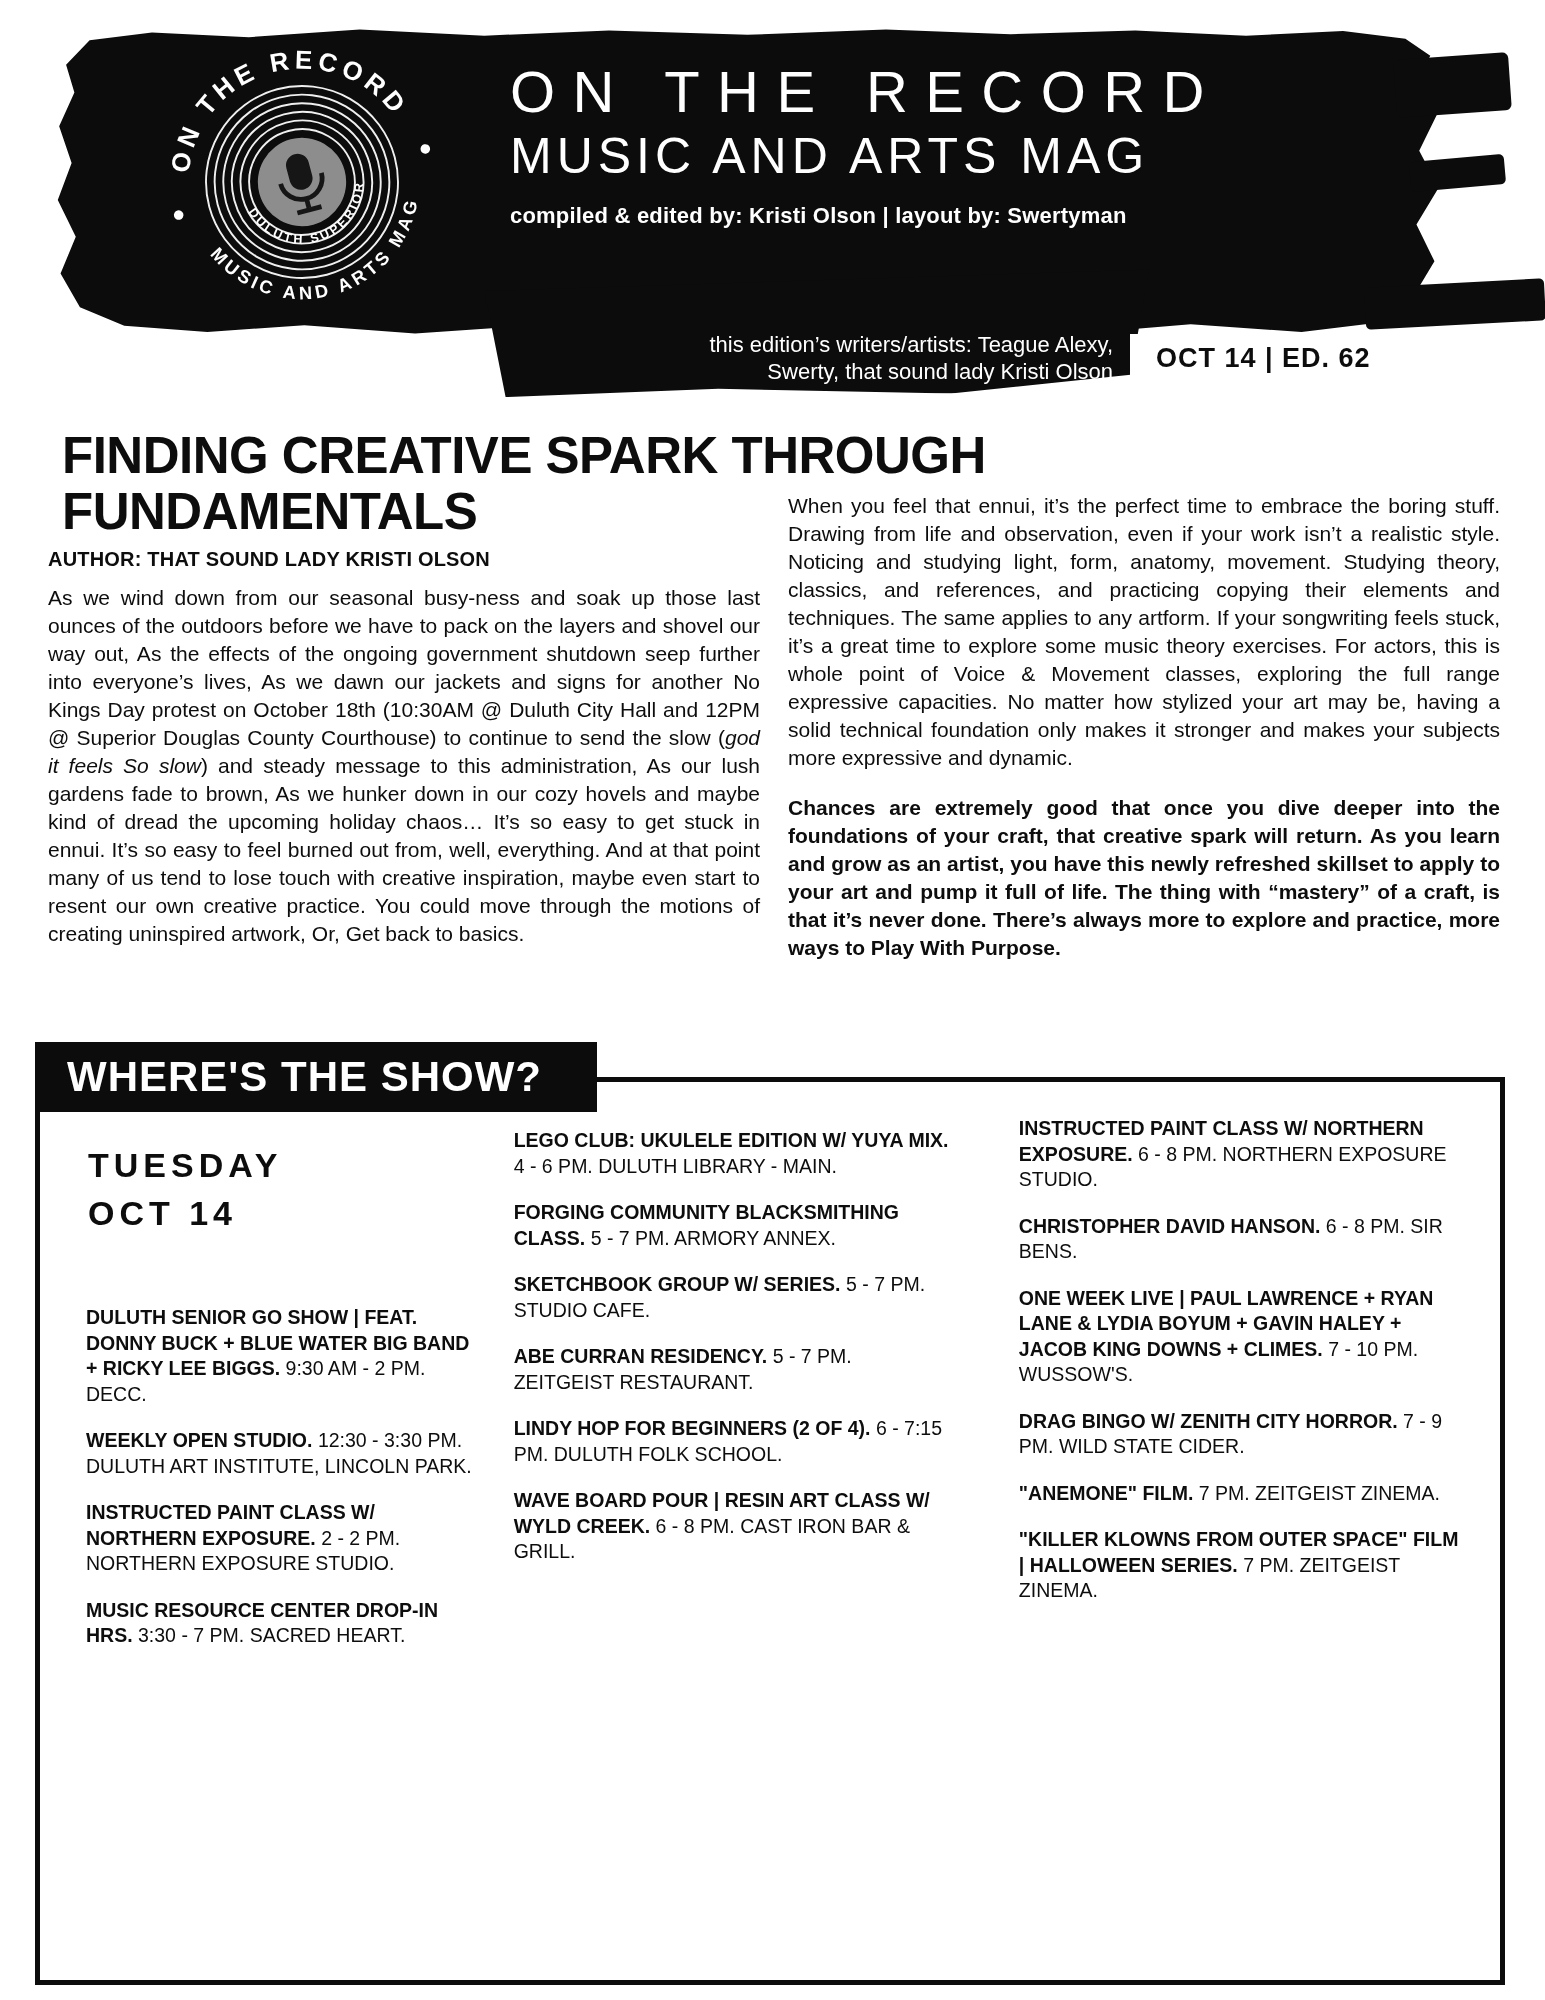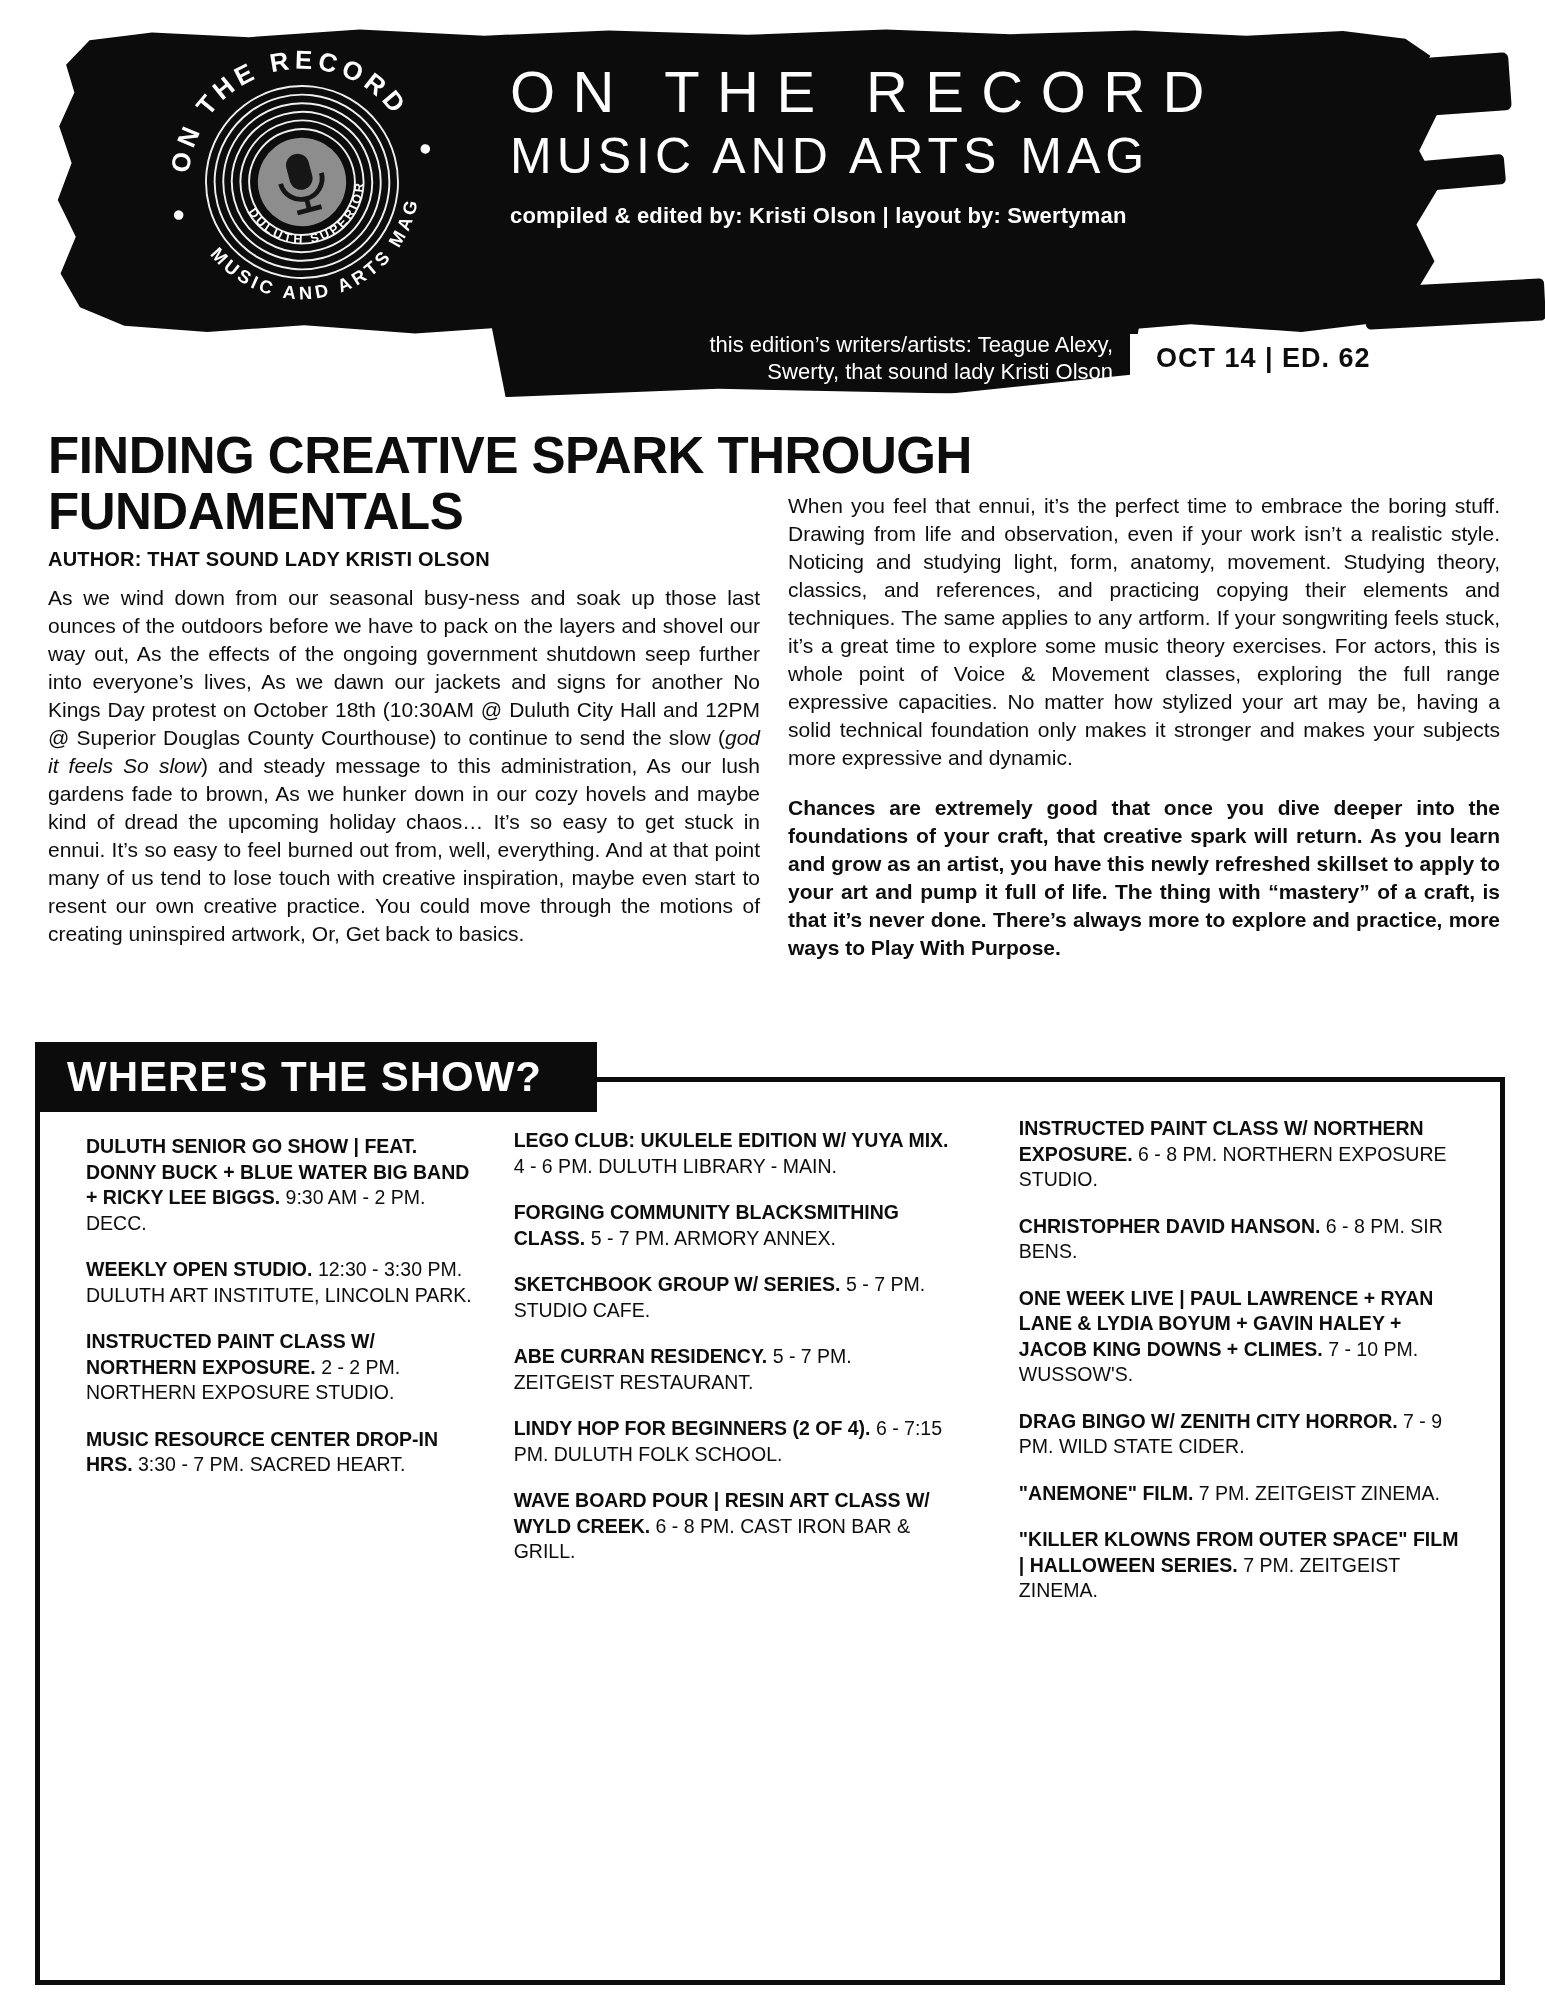--- a/index.html
+++ b/index.html
@@ -38,21 +38,21 @@
     color:#fff;font-size:22px;line-height:27px;font-weight:500;white-space:pre-line;
   }
   .ed-badge{
     position:absolute;left:1075px;top:306px;background:#ffffff;color:#0d0d0d;
     font-size:27px;font-weight:700;letter-spacing:1px;padding:9px 26px;white-space:nowrap;
   }
 
   
   .article{position:absolute;left:48px;top:428px;width:1452px;}
   .article-title{
-    position:absolute;left:0;top:0;margin:0;
+    position:absolute;left:14px;top:0;margin:0;
     font-size:51px;line-height:1.1;font-weight:800;letter-spacing:-0.5px;white-space:pre-line;
   }
   .cols{display:flex;gap:28px;}
   .col{width:712px;}
   .col-left{margin-top:120px;}
   .col-right{margin-top:64px;}
   .author{font-size:20px;font-weight:700;margin:0 0 13px 0;letter-spacing:0.2px;}
   .bodytext{margin:0;text-align:justify;font-size:21px;line-height:28px;}
   .bodytext + .bodytext{margin-top:22px;font-weight:bold;}
 
@@ -153,20 +153,22 @@
   </div>
 </div>
 
 <div class="show-banner">
   <span>WHERE'S THE SHOW?</span>
 </div>
 
 <div class="event-box">
   <div class="events">
     <div class="ev-col ev-col1">
+      <div class="day-heading">TUESDAY
+OCT 14</div>
       <div class="ev"><span class="ev-name">DULUTH SENIOR GO SHOW | FEAT. DONNY BUCK + BLUE WATER BIG BAND + RICKY LEE BIGGS.</span> <span>9:30 AM - 2 PM. DECC.</span></div>
       <div class="ev"><span class="ev-name">WEEKLY OPEN STUDIO.</span> <span>12:30 - 3:30 PM. DULUTH ART INSTITUTE, LINCOLN PARK.</span></div>
       <div class="ev"><span class="ev-name">INSTRUCTED PAINT CLASS W/ NORTHERN EXPOSURE.</span> <span>2 - 2 PM. NORTHERN EXPOSURE STUDIO.</span></div>
       <div class="ev"><span class="ev-name">MUSIC RESOURCE CENTER DROP-IN HRS.</span> <span>3:30 - 7 PM. SACRED HEART.</span></div>
     </div>
     <div class="ev-col ev-col2">
       <div class="ev"><span class="ev-name">LEGO CLUB: UKULELE EDITION W/ YUYA MIX.</span> <span>4 - 6 PM. DULUTH LIBRARY - MAIN.</span></div>
       <div class="ev"><span class="ev-name">FORGING COMMUNITY BLACKSMITHING CLASS.</span> <span>5 - 7 PM. ARMORY ANNEX.</span></div>
       <div class="ev"><span class="ev-name">SKETCHBOOK GROUP W/ SERIES.</span> <span>5 - 7 PM. STUDIO CAFE.</span></div>
       <div class="ev"><span class="ev-name">ABE CURRAN RESIDENCY.</span> <span>5 - 7 PM. ZEITGEIST RESTAURANT.</span></div>

